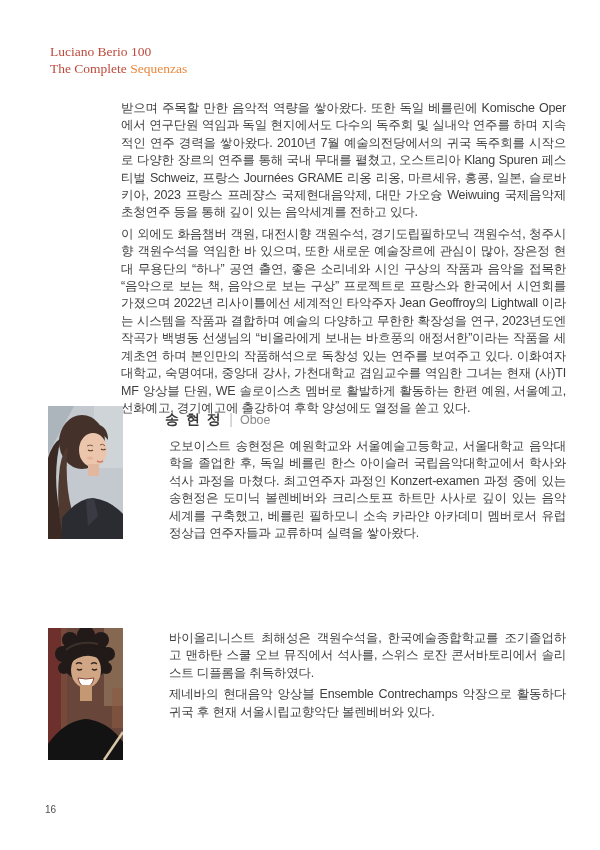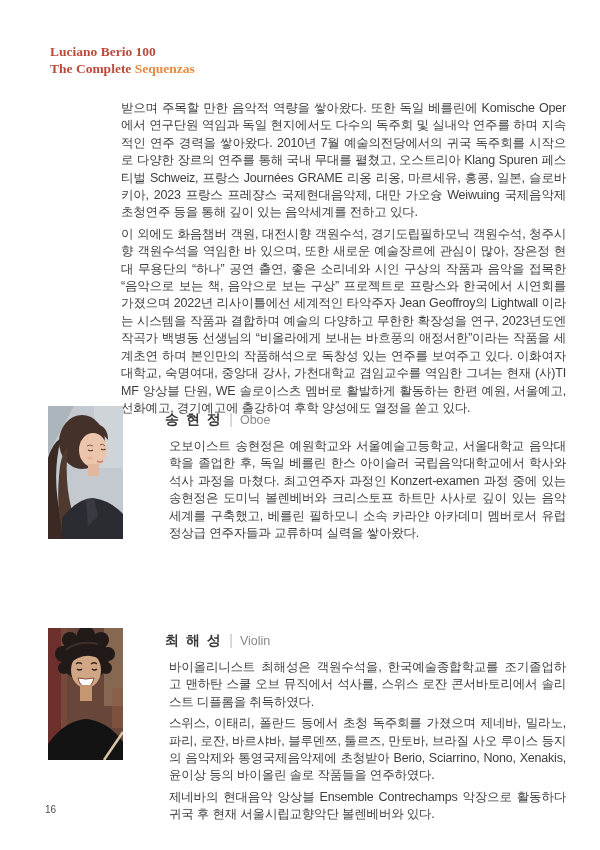--- a/index.html
+++ b/index.html
@@ -10,21 +10,21 @@
     overflow: hidden;
     font-family: "Liberation Sans", sans-serif;
     color: var(--body_text, #3e3e3e);
   }
 
   .doc-header {
     position: absolute;
     left: 50px;
     top: 44px;
     font-family: "Liberation Serif", serif;
-    font-weight: bold;
+    font-weight: normal;
     font-size: 13.5px;
     line-height: 16.5px;
     color: var(--title_red, #bc4a3c);
   }
   .doc-header .accent { color: var(--title_orange, #e9883e); }
 
   .body-text {
     font-size: 12.5px;
     line-height: 17.4px;
     color: var(--body_text, #3e3e3e);
@@ -175,26 +175,22 @@
 
       <rect x="32" y="57" width="12" height="16" fill="#c39873"></rect>
 
       <path d="M0,116 Q14,96 32,92 Q38,90 44,92 Q62,96 75,114 L75,132 L0,132 Z" fill="#131313"></path>
 
       <path d="M56,132 L75,104" stroke="#d9c6a9" stroke-width="2.5"></path>
     </svg>
   </figure>
 
   <section class="performer performer-2">
-    <h2 class="performer-heading">
-      <span class="name">최 해 성</span><span class="divider">|</span><span class="instrument">Violin</span>
-    </h2>
     <div class="body-text">
       <p>바이올리니스트 최해성은 객원수석을, 한국예술종합학교를 조기졸업하고 맨하탄 스쿨 오브 뮤직에서 석사를, 스위스 로잔 콘서바토리에서 솔리스트 디플롬을 취득하였다.</p>
-      <p>스위스, 이태리, 폴란드 등에서 초청 독주회를 가졌으며 제네바, 밀라노, 파리, 로잔, 바르샤바, 블루덴쯔, 툴르즈, 만토바, 브라질 사오 루이스 등지의 음악제와 통영국제음악제에 초청받아 Berio, Sciarrino, Nono, Xenakis, 윤이상 등의 바이올린 솔로 작품들을 연주하였다.</p>
       <p>제네바의 현대음악 앙상블 Ensemble Contrechamps 악장으로 활동하다 귀국 후 현재 서울시립교향악단 볼렌베버와 있다.</p>
     </div>
   </section>
 
   <footer>
     <span class="page-number">16</span>
   </footer>
 
 </div>
 

